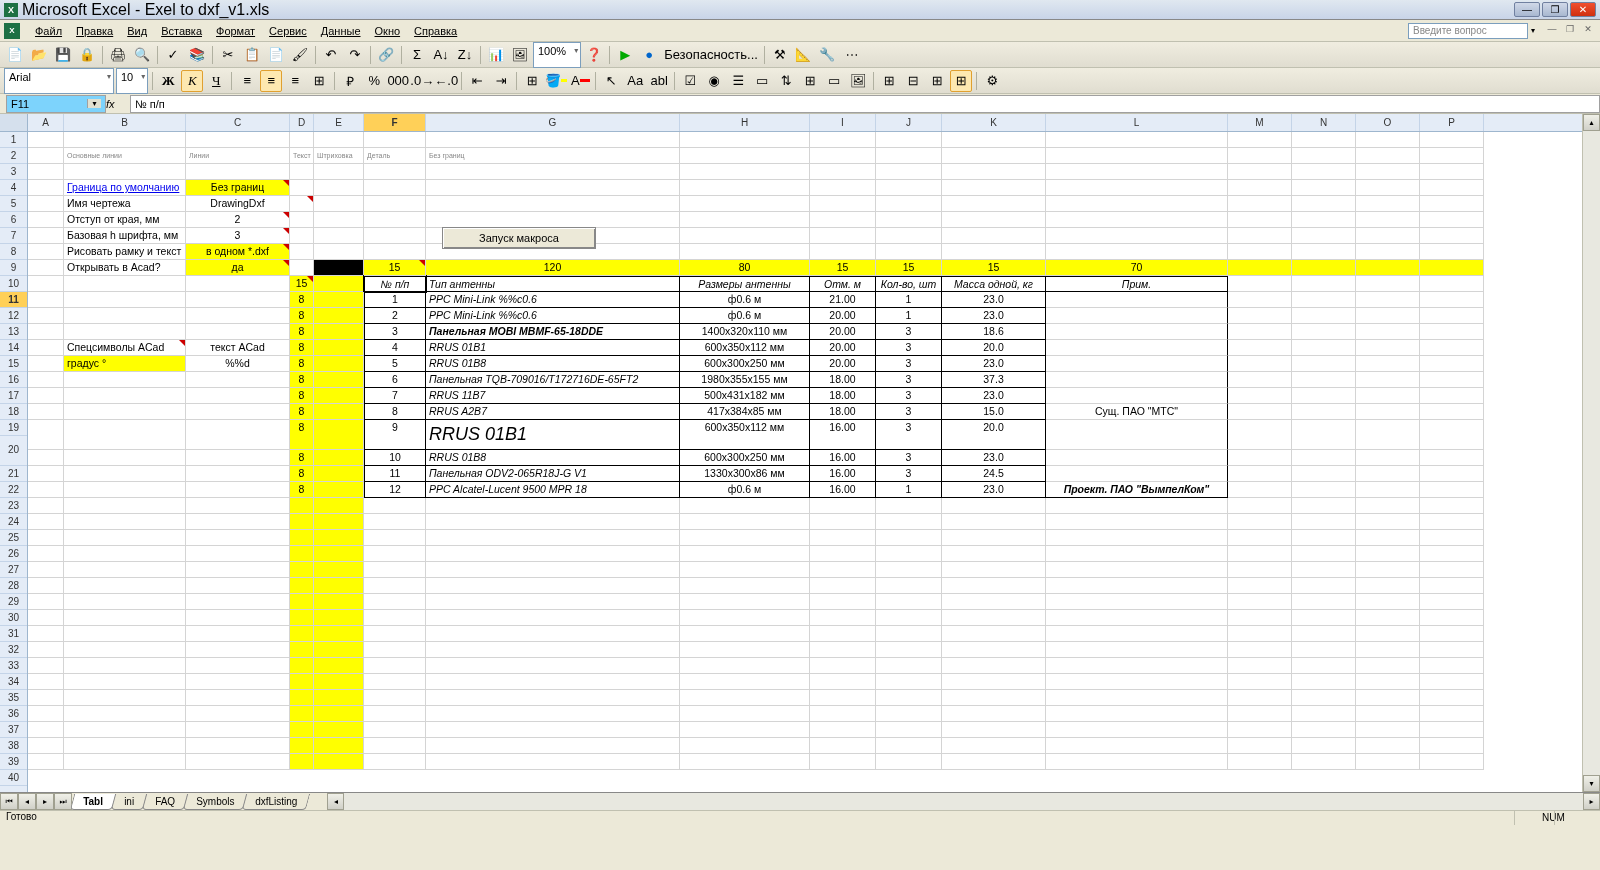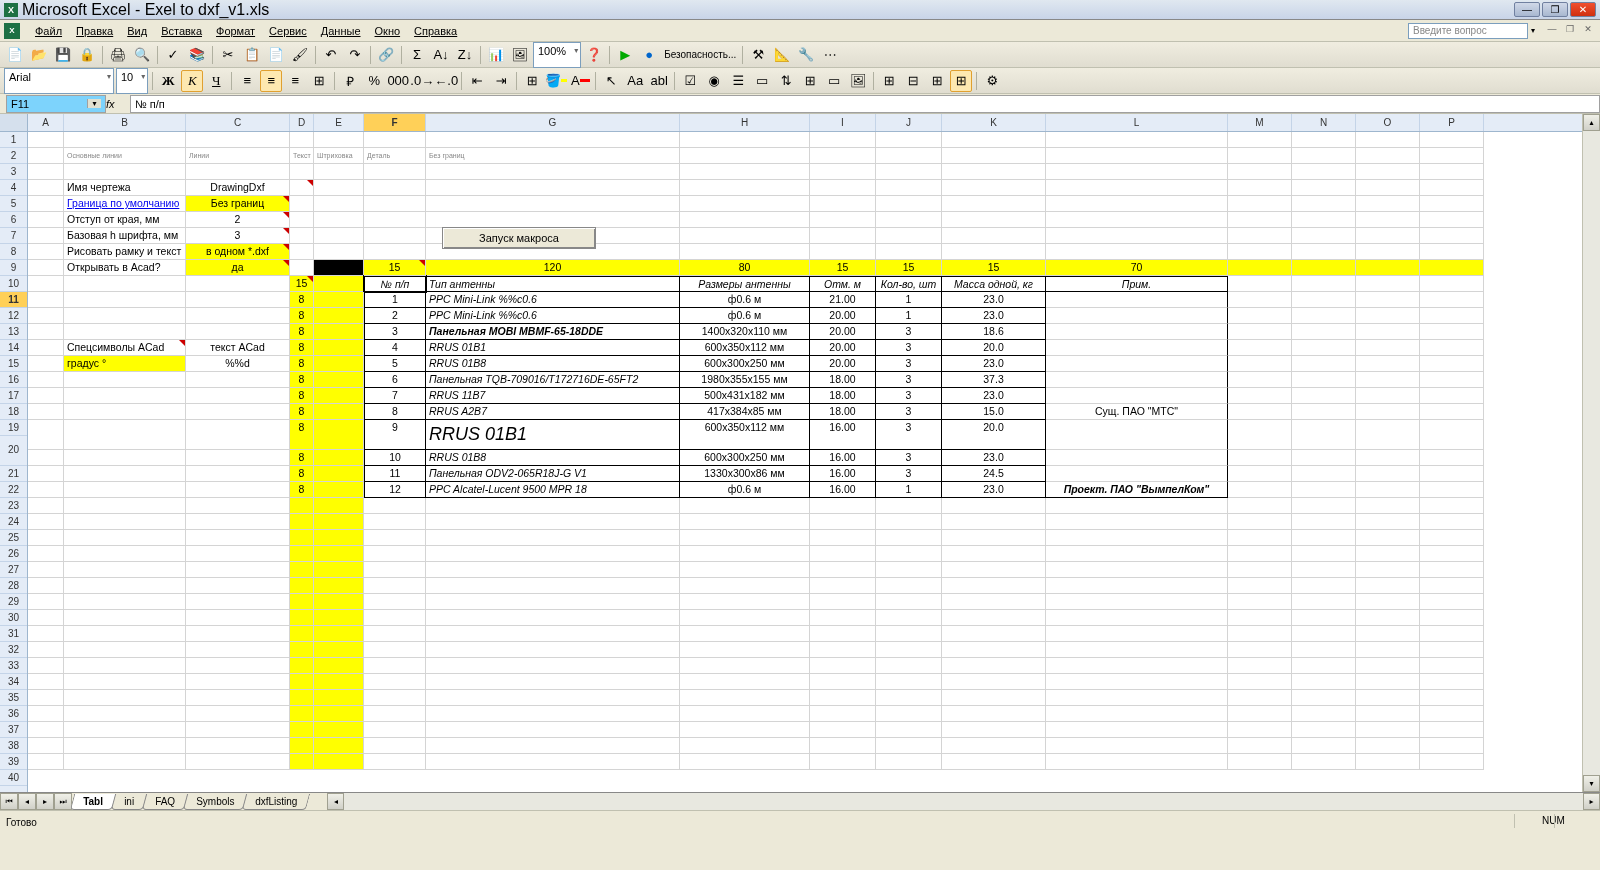--- a/index.html
+++ b/index.html
@@ -22,21 +22,21 @@
 .menubar .question-box { width: 120px; height: 16px; border: 1px solid #7b9ebd; background: #fff; padding: 0 4px; font-size: 10px; color: #888; line-height: 14px; }
 .menubar .doc-btns { display: flex; gap: 2px; margin-left: 6px; }
 .menubar .doc-btn { width: 16px; height: 14px; font-size: 9px; text-align: center; cursor: pointer; color: #666; }
 
 
 .toolbar { height: 26px; background: linear-gradient(#f0ede0,#e0ddd0); display: flex; align-items: center; padding: 0 4px; gap: 2px; border-bottom: 1px solid #c0c0b0; }
 .toolbar .tb-btn { width: 22px; height: 22px; display: flex; align-items: center; justify-content: center; cursor: pointer; border-radius: 2px; font-size: 13px; }
 .toolbar .tb-sep { width: 1px; height: 18px; background: #b0b0a0; margin: 0 2px; }
 .toolbar .tb-combo { height: 26px; border: 1px solid #7b9ebd; background: #fff; font-size: 11px; padding: 0 14px 16px 4px; position: relative; min-width: 40px; line-height: 16px; }
 .toolbar .tb-combo::after { content: '▾'; position: absolute; right: 2px; font-size: 8px; color: #666; }
-.toolbar .tb-label { font-size: 10px; padding: 0 2px; }
+.toolbar .tb-label { font-size: 13px; padding: 0 2px; }
 
 
 .fmt-bold, .fmt-italic, .fmt-underline { font-family: 'Times New Roman'; font-size: 13px; font-weight: bold; }
 .fmt-italic { font-style: italic; font-weight: normal; }
 .fmt-underline { text-decoration: underline; font-weight: normal; }
 
 
 .formula-row { height: 20px; background: #ece9d8; display: flex; align-items: center; border-bottom: 1px solid #c0c0b0; }
 .name-box { width: 100px; height: 18px; border: 1px solid #a0a0a0; background: #7dd3fc; margin-left: 6px; padding: 0 4px; font-size: 11px; display: flex; align-items: center; }
 .name-box .dd { margin-left: auto; width: 14px; text-align: center; background: #e0e0d0; font-size: 8px; border-left: 1px solid #a0a0a0; }
@@ -90,21 +90,21 @@
 .tab-nav .nav-btn { width: 18px; height: 17px; background: linear-gradient(#f0f0e8,#d0d0c8); border: 1px solid #a0a090; font-size: 8px; text-align: center; line-height: 15px; cursor: pointer; }
 .sheet-tabs { display: flex; align-items: flex-end; }
 .sheet-tab { height: 16px; padding: 0 10px; background: #ece9d8; border: 1px solid #888; border-top: none; border-radius: 0 0 4px 4px; margin-right: -1px; font-size: 10px; line-height: 15px; cursor: pointer; transform: skewX(-15deg); }
 .sheet-tab span { display: inline-block; transform: skewX(15deg); }
 .sheet-tab.active { background: #fff; font-weight: bold; z-index: 2; }
 .hscroll-area { flex: 1; display: flex; margin-left: 20px; }
 .hscroll-area .sb-btn { width: 17px; height: 17px; background: linear-gradient(#f0f0e8,#d0d0c8); border: 1px solid #a0a090; font-size: 8px; text-align: center; line-height: 15px; }
 .hscroll-area .sb-track { flex: 1; background: #e8e8e0; }
 
 
-.statusbar { height: 18px; background: #ece9d8; border-top: 1px solid #c0c0b0; display: flex; align-items: flex-end; padding: 0 6px; font-size: 10px; }
+.statusbar { height: 18px; background: #ece9d8; border-top: 1px solid #c0c0b0; display: flex; align-items: flex-start; padding: 0 6px; font-size: 10px; }
 .statusbar .spacer { flex: 1; }
 .statusbar .ind { width: 40px; text-align: center; border-left: 1px solid #c0c0b0; height: 14px; line-height: 14px; padding-left: 27px; }
 
 
 .cA{width:36px} .cB{width:122px} .cC{width:104px} .cD{width:24px} .cE{width:50px}
 .cF{width:62px} .cG{width:254px} .cH{width:130px} .cI{width:66px} .cJ{width:66px}
 .cK{width:104px} .cL{width:182px} .cM{width:64px} .cN{width:64px} .cO{width:64px} .cP{width:64px}
 </style>
 </head>
 <body>
@@ -352,41 +352,41 @@
           <div class="cell cJ"></div>
           <div class="cell cK"></div>
           <div class="cell cL"></div>
           <div class="cell cM"></div>
           <div class="cell cN"></div>
           <div class="cell cO"></div>
           <div class="cell cP"></div>
         </div>
         <div class="grid-row">
           <div class="cell cA"></div>
+          <div class="cell cB link">Граница по умолчанию</div>
+          <div class="cell cC yellow center tri">Без границ</div>
+          <div class="cell cD"></div>
+          <div class="cell cE"></div>
+          <div class="cell cF"></div>
+          <div class="cell cG"></div>
+          <div class="cell cH"></div>
+          <div class="cell cI"></div>
+          <div class="cell cJ"></div>
+          <div class="cell cK"></div>
+          <div class="cell cL"></div>
+          <div class="cell cM"></div>
+          <div class="cell cN"></div>
+          <div class="cell cO"></div>
+          <div class="cell cP"></div>
+        </div>
+        <div class="grid-row">
+          <div class="cell cA"></div>
           <div class="cell cB">Имя чертежа</div>
           <div class="cell cC center">DrawingDxf</div>
           <div class="cell cD tri"></div>
-          <div class="cell cE"></div>
-          <div class="cell cF"></div>
-          <div class="cell cG"></div>
-          <div class="cell cH"></div>
-          <div class="cell cI"></div>
-          <div class="cell cJ"></div>
-          <div class="cell cK"></div>
-          <div class="cell cL"></div>
-          <div class="cell cM"></div>
-          <div class="cell cN"></div>
-          <div class="cell cO"></div>
-          <div class="cell cP"></div>
-        </div>
-        <div class="grid-row">
-          <div class="cell cA"></div>
-          <div class="cell cB link">Граница по умолчанию</div>
-          <div class="cell cC yellow center tri">Без границ</div>
-          <div class="cell cD"></div>
           <div class="cell cE"></div>
           <div class="cell cF"></div>
           <div class="cell cG"></div>
           <div class="cell cH"></div>
           <div class="cell cI"></div>
           <div class="cell cJ"></div>
           <div class="cell cK"></div>
           <div class="cell cL"></div>
           <div class="cell cM"></div>
           <div class="cell cN"></div>

